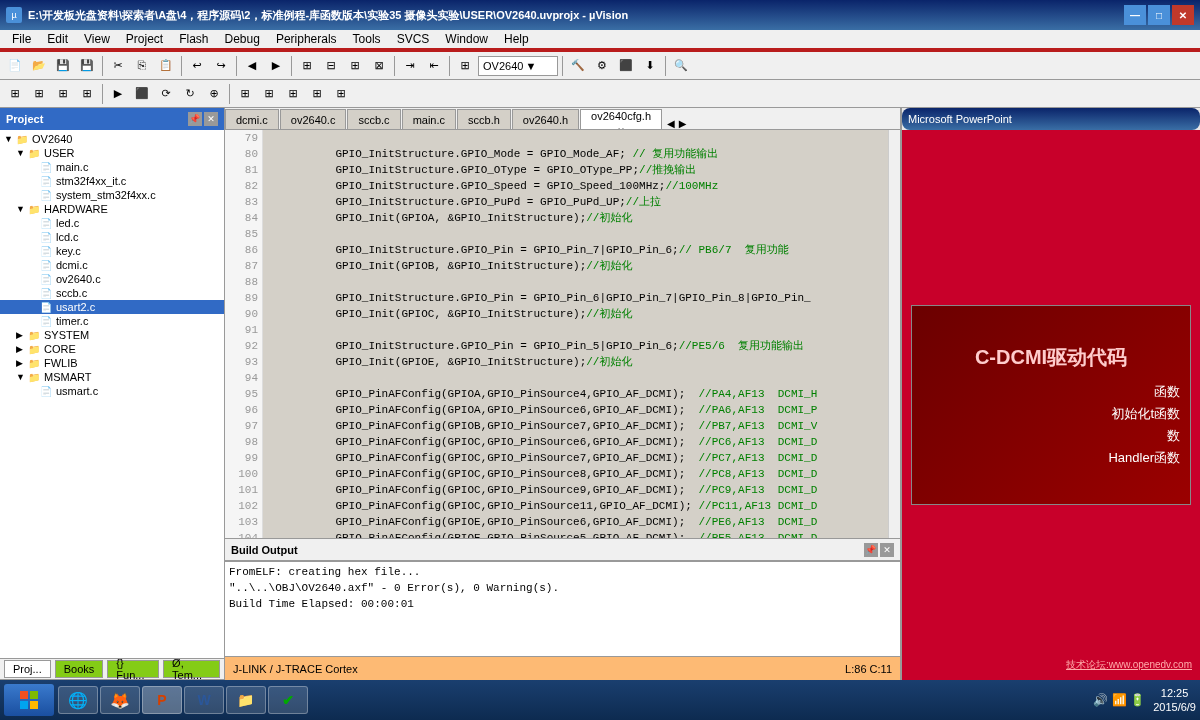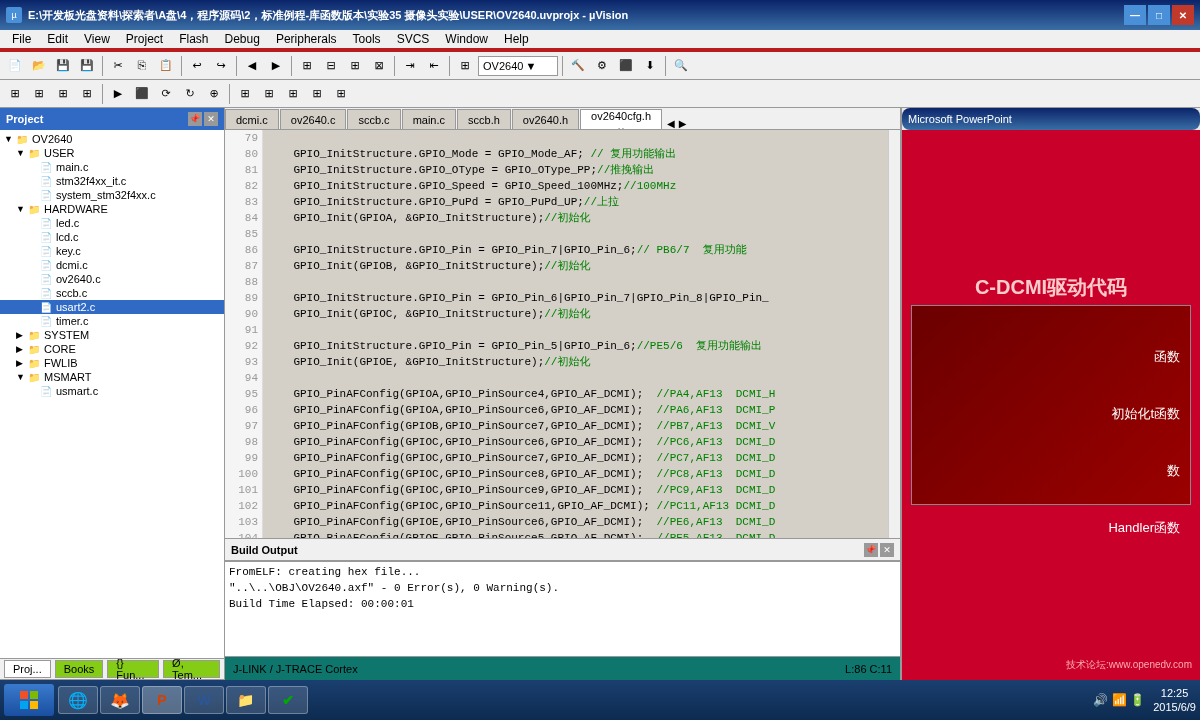--- a/index.html
+++ b/index.html
@@ -113,20 +113,21 @@
       display: flex; align-items: center; gap: 4px;
       margin-right: 1px;
     }
     .tab.active { background: white; flex-direction: column; }
     .tab-close { font-size: 9px; color: #666; cursor: pointer; }
     .tab-arrow { font-size: 10px; margin-left: 4px; cursor: pointer; }
     .code-area {
       flex: 1;
       overflow: auto;
       display: flex;
+      gap: 42px;
     }
     .line-numbers {
       min-width: 38px;
       background: #f5f5f5;
       border-right: 1px solid #ddd;
       text-align: right;
       padding: 0 4px;
       color: #999;
       font-family: 'Courier New', monospace;
       font-size: 11px;
@@ -173,21 +174,21 @@
       overflow: auto;
       padding: 2px 4px;
       font-family: Liberation Mono, monospace;
       font-size: 11px;
       line-height: 16px;
     }
 
     
     .status-bar {
       height: 24px;
-      background: #0f766e;
+      background: #fdba74;
       border-top: 1px solid #999;
       display: flex; align-items: center;
       padding: 0 8px;
       font-size: 11px;
       justify-content: space-between;
     }
 
     
     .taskbar {
       position: absolute;
@@ -580,28 +581,28 @@
         </div>
       </div>
     </div>
   </div>
 
   <div class="ppt-panel">
     <div class="ppt-title">
       <span>Microsoft PowerPoint</span>
     </div>
     <div class="ppt-content">
-      <div style="background: linear-gradient(135deg, #6b0000 0%, #9b0000 100%); width:280px; height:200px; display:flex; flex-direction:column; align-items:center; justify-content:center; border:1px solid #888; color:white; padding:10px;gap:35px;">
+      <div style="background: linear-gradient(135deg, #6b0000 0%, #9b0000 100%); width:280px; height:200px; display:flex; flex-direction:column; align-items:center; justify-content:center; border:1px solid #888; color:white; padding:10px;">
         <div style="font-size:20px; font-weight:bold; margin-bottom:12px; color:#ffcccc;">C-DCMI驱动代码</div>
         <div style="font-size:13px; color:white; text-align:right; width:100%;font-family:Liberation Mono, monospace;">函数</div>
         <div style="font-size:13px; color:white; text-align:right; width:100%; margin-top:4px;">初始化t函数</div>
         <div style="font-size:13px; color:white; text-align:right; width:100%; margin-top:4px;">数</div>
         <div style="font-size:13px; color:white; text-align:right; width:100%; margin-top:4px;">Handler函数</div>
       </div>
-      <div style="position:absolute; bottom:8px; right:8px; font-size:10px; color:#ffaaaa;">技术论坛:www.openedv.com</div>
+      <div style="position:absolute; bottom:8px; right:8px; font-size:10px; color:#ffaaaa;text-decoration:underline;">技术论坛:www.openedv.com</div>
     </div>
   </div>
 </div>
 
 <div class="taskbar">
   <button class="start-btn">
     <svg width="20" height="20" viewBox="0 0 20 20">
       <rect x="1" y="1" width="8" height="8" fill="#f25022"></rect>
       <rect x="11" y="1" width="8" height="8" fill="#7fba00"></rect>
       <rect x="1" y="11" width="8" height="8" fill="#00a4ef"></rect>

